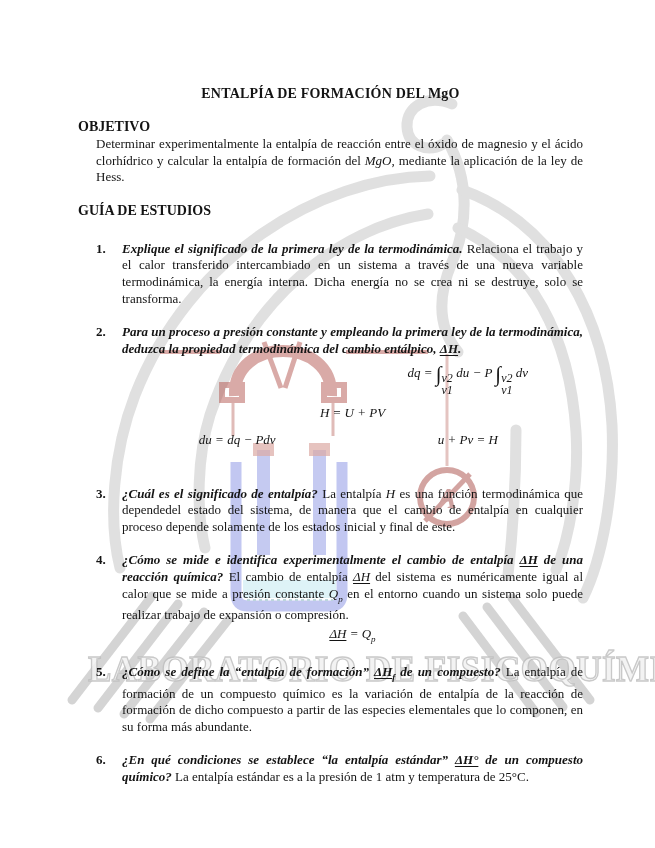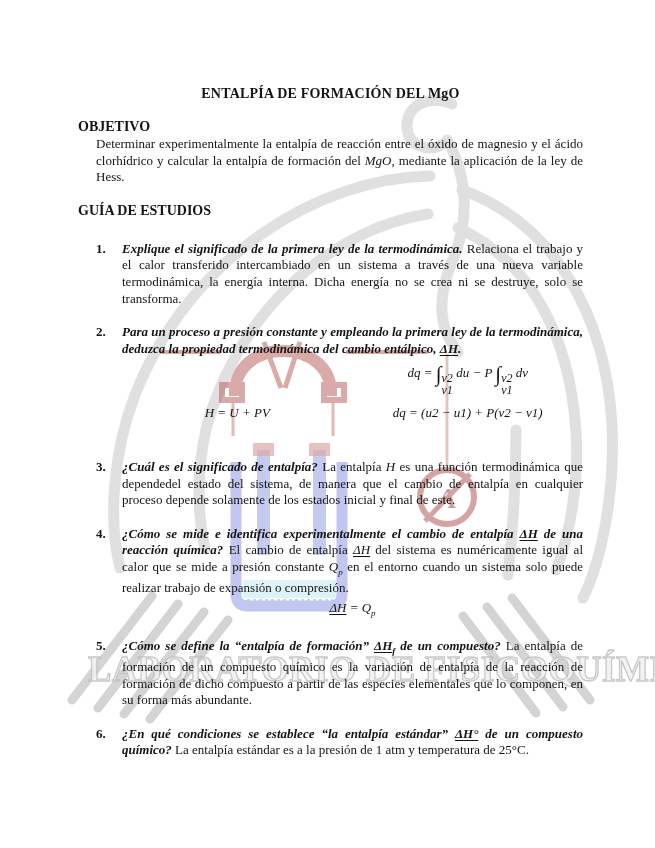--- a/index.html
+++ b/index.html
@@ -112,21 +112,24 @@
               <div class="cell"><span class="eq"><span>dq = </span><span class="isym">∫</span><span class="ilims">
                       <span>v2</span>
                       <span>v1</span>
                     </span><span> du − P </span><span class="isym">∫</span><span class="ilims">
                       <span>v2</span>
                       <span>v1</span>
                     </span><span> dv</span></span></div>
             </div>
             <div class="eqrow">
               <div class="cell"><span class="eq">H = U + PV</span></div>
-              <div class="cell"><span class="eq">dq = (u2 − u1) + P(v2 − v1)</span></div>
+            </div>
+            <div class="eqrow">
+              <div class="cell"><span class="eq">du = dq − Pdv</span></div>
+              <div class="cell"><span class="eq">u + Pv = H</span></div>
             </div>
             <div class="eqrow">
             </div>
           </div>
         </div>
       </li>
 
       <li class="item">
         <span class="num">3.</span>
         <div class="txt"><span class="q">¿Cuál es el significado de entalpía?</span><span> La entalpía </span><span class="m">H</span><span> es una función termodinámica que dependedel estado del sistema, de manera que el cambio de entalpía en cualquier proceso depende solamente de los estados inicial y final de este.</span></div>

